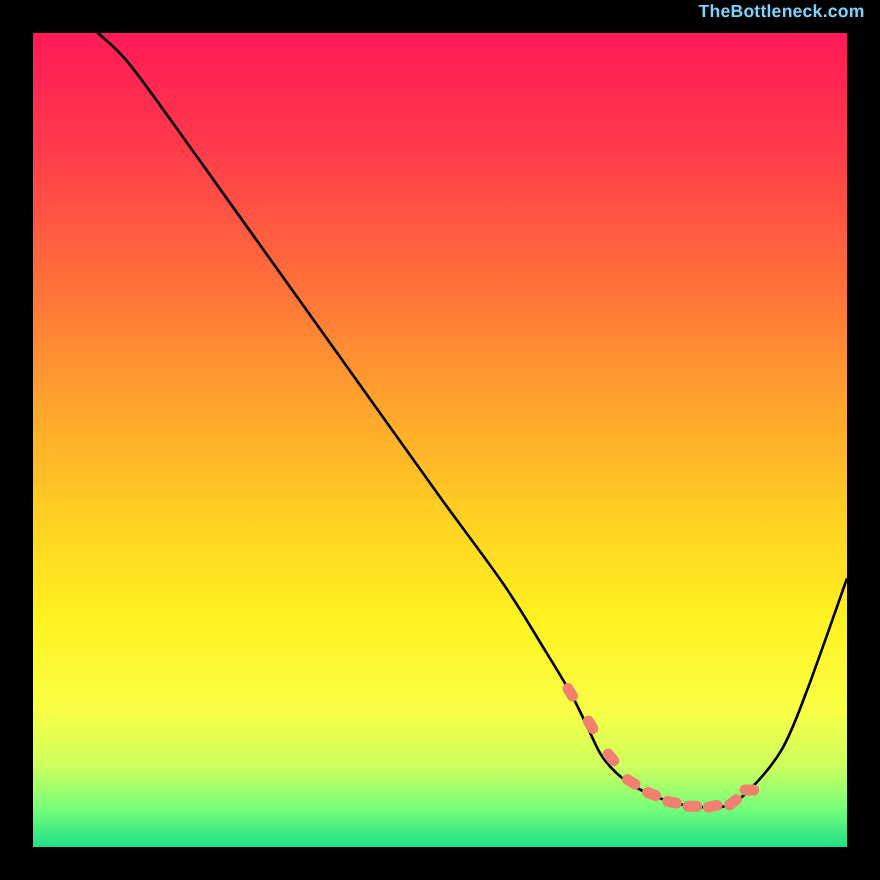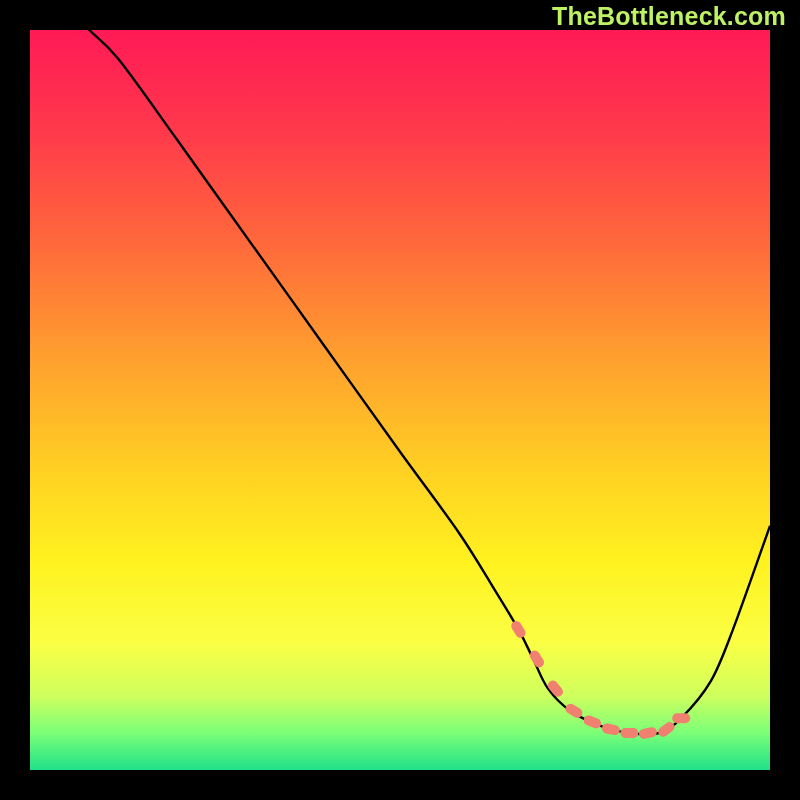--- a/index.html
+++ b/index.html
@@ -14,23 +14,23 @@
     position: relative;
     width: 800px;
     height: 800px;
     background: #000;
   }
   .watermark {
     position: absolute;
     top: 2px;
     right: 14px;
     font-family: Arial, Helvetica, sans-serif;
-    font-size: 25px;
+    font-size: 16px;
     font-weight: 600;
-    color: #bef264;
+    color: #7dd3fc;
     letter-spacing: 0.2px;
     user-select: none;
   }
   .plot {
     position: absolute;
     left: 30px;
     top: 30px;
     width: 740px;
     height: 740px;
     overflow: hidden;

